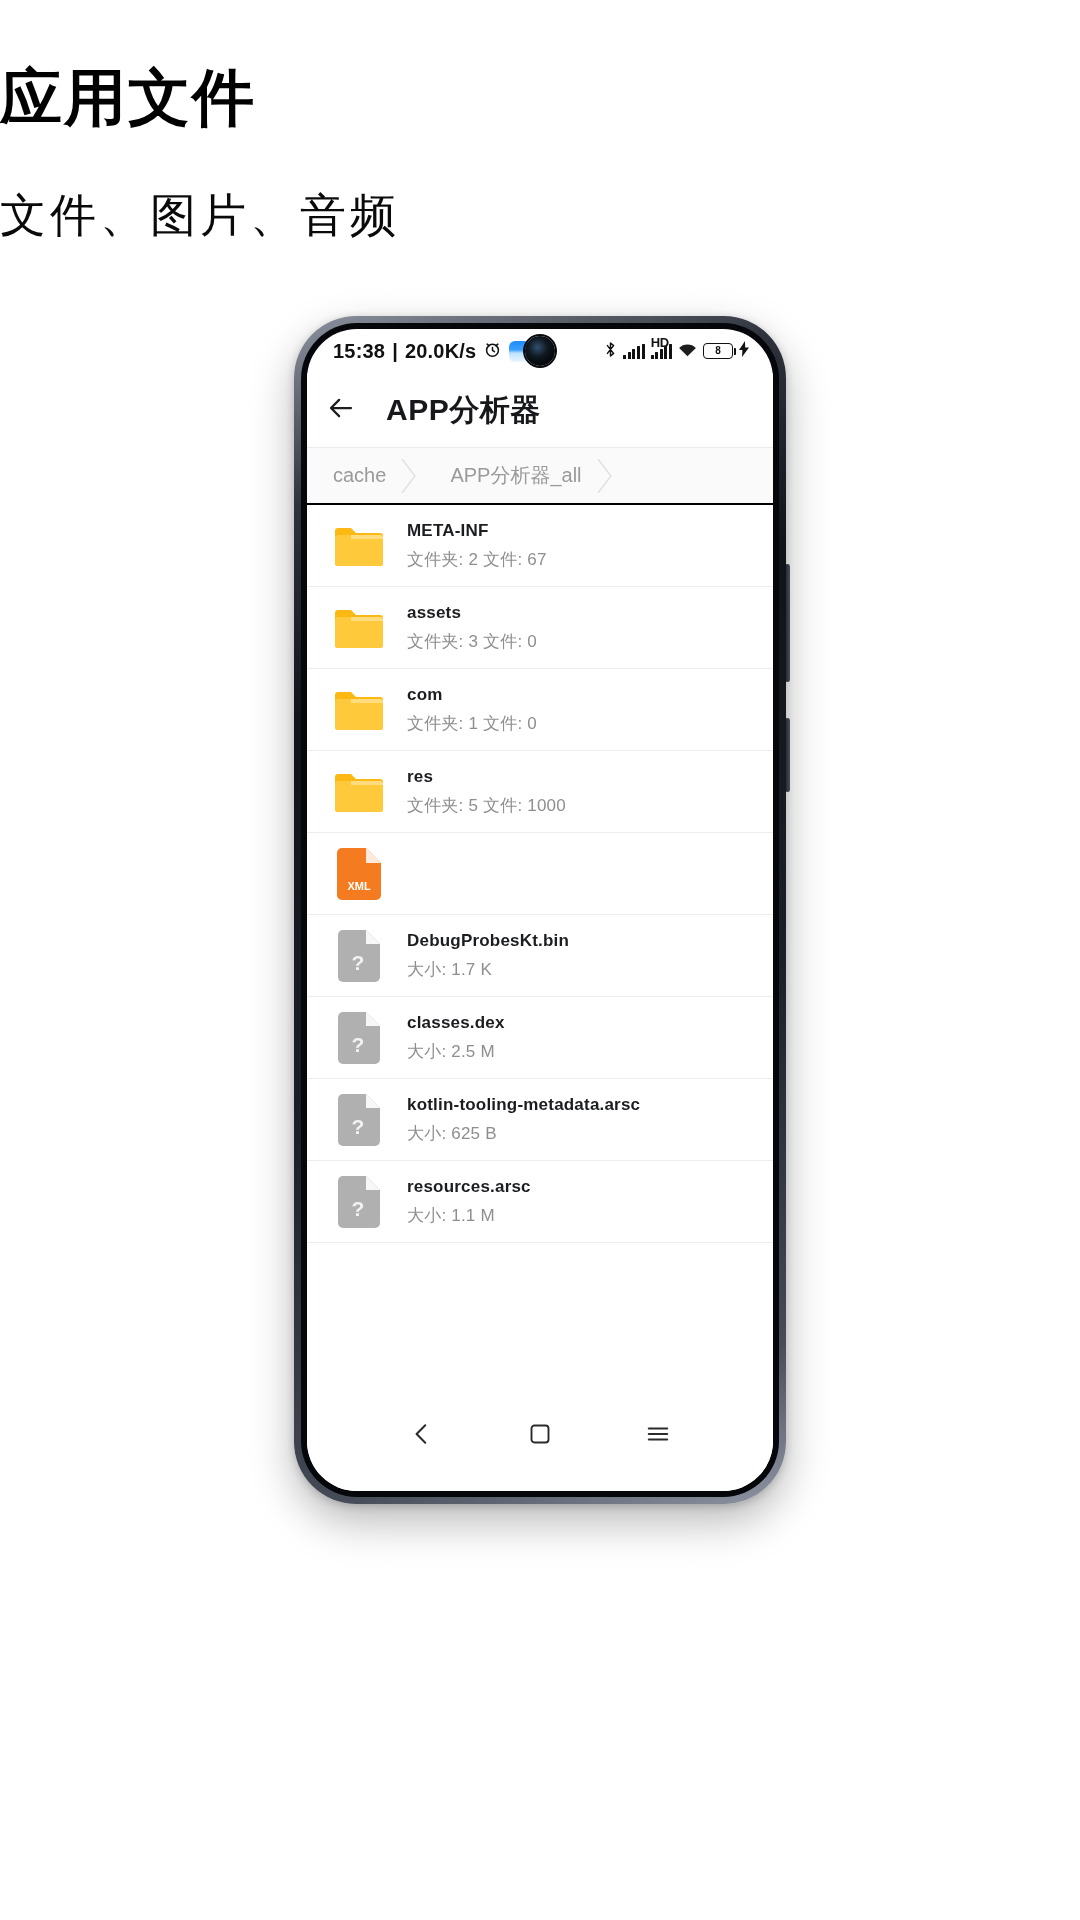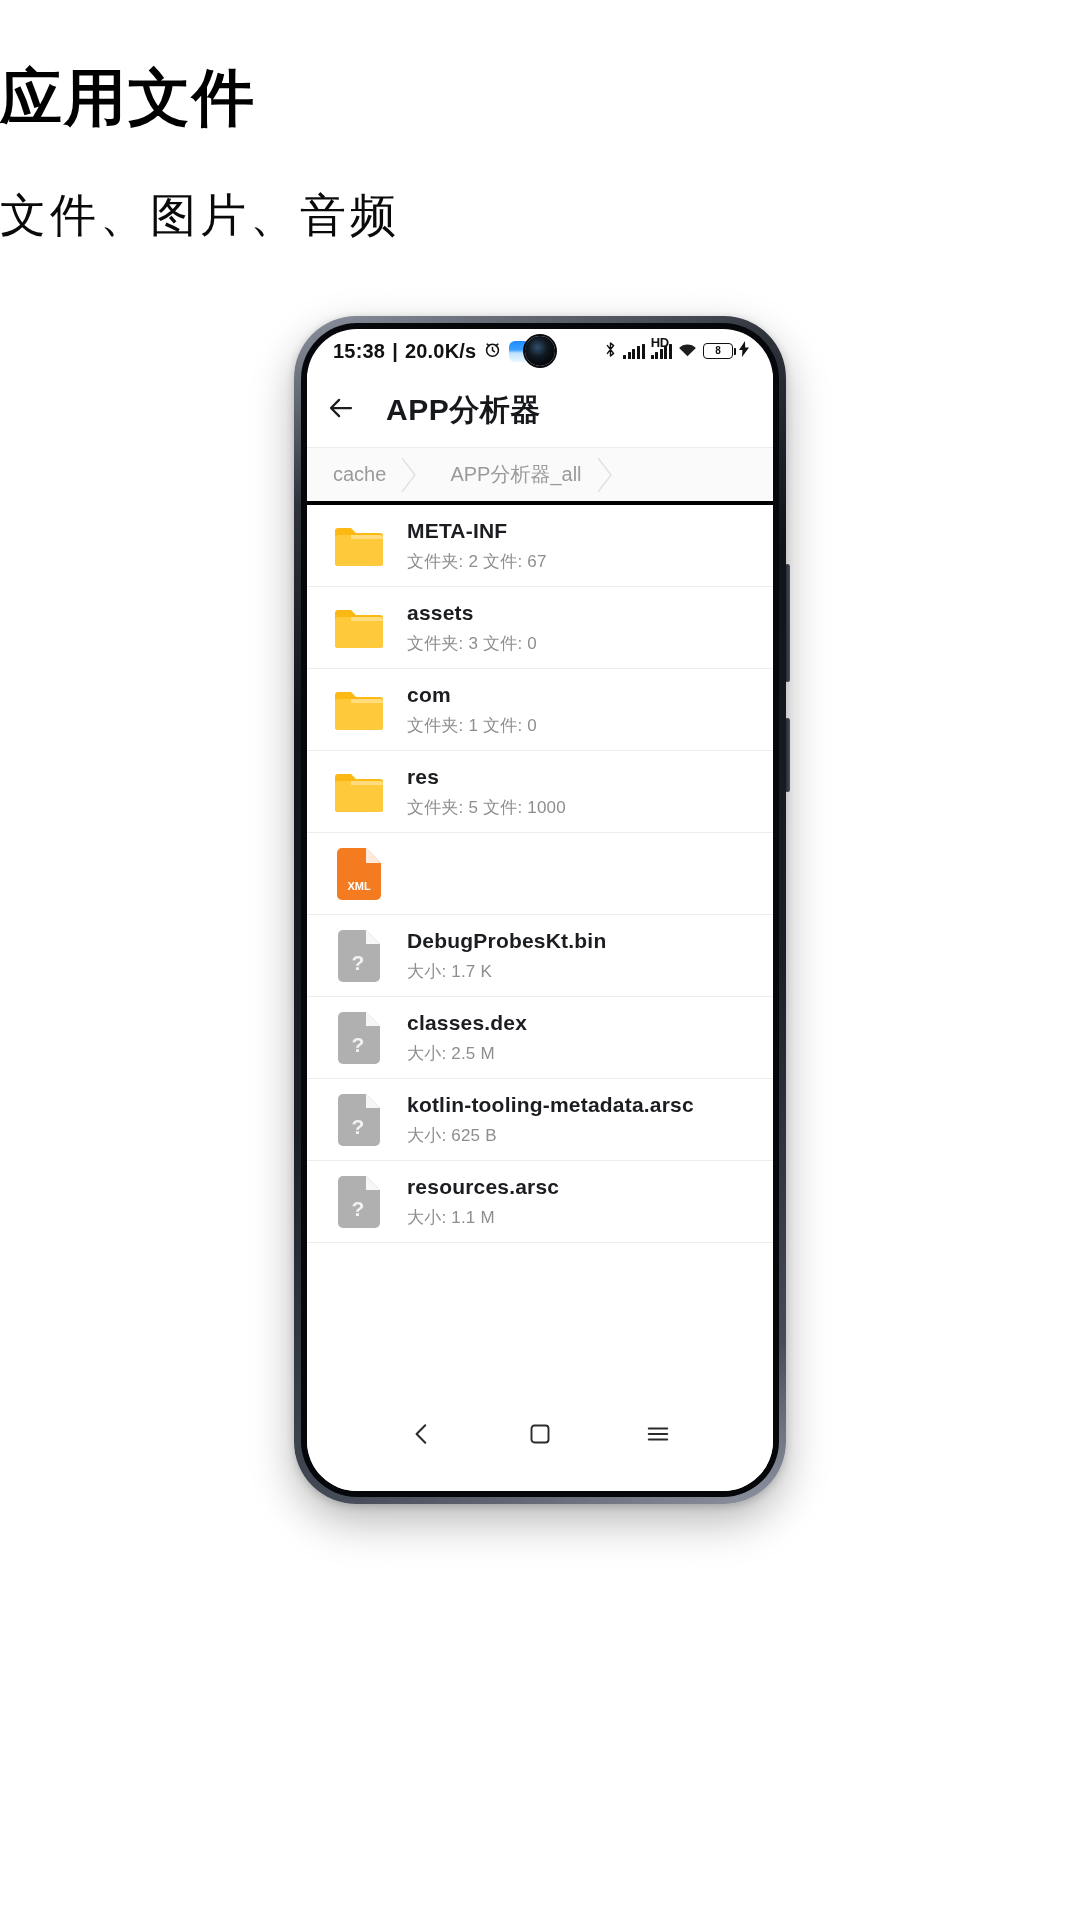--- a/index.html
+++ b/index.html
@@ -102,42 +102,42 @@
     padding:0 0 0 19px; background:#fff;
   }
   .toolbar-title{
     font-size:30px; font-weight:700; color:#16181c; letter-spacing:.5px;
   }
 
   
   .breadcrumb{
     flex:0 0 58px; display:flex; align-items:stretch;
     background:#fafafa;
-    border-top:1px solid #ececec; border-bottom:4px solid #000000;
+    border-top:1px solid #ececec; border-bottom:2px solid #000000;
   }
   .crumb{
     position:relative; display:flex; align-items:center;
     padding:0 30px 0 26px; font-size:20px; color:#9a9a9a; white-space:nowrap;
   }
   .crumb:not(:first-child){ padding-left:34px; }
   .crumb .chev{
     position:absolute; right:-1px; top:50%; transform:translateY(-50%);
     width:16px; height:34px;
   }
 
   
   .filelist{ flex:1 1 auto; overflow:hidden; background:#fff; }
   .row{
     display:flex; align-items:center; gap:22px;
     height:82px; padding:0 26px;
     border-bottom:1px solid #eeeeee;
   }
   .icon-box{ flex:0 0 52px; height:48px; display:flex; align-items:center; justify-content:center; }
   .meta{ display:flex; flex-direction:column; gap:7px; min-width:0; }
-  .fname{ font-size:21px; font-weight:700; color:#1b1d21; letter-spacing:.2px; white-space:nowrap; }
+  .fname{ font-size:17px; font-weight:700; color:#1b1d21; letter-spacing:.2px; white-space:nowrap; }
   .fsub{ font-size:17px; color:#8e8e8e; letter-spacing:.2px; white-space:nowrap; }
 
   
   .navbar{
     flex:0 0 96px; display:flex; align-items:center; justify-content:space-around;
     padding:0 56px 18px; background:#fff;
   }
   .nav-btn{ width:56px; height:56px; display:flex; align-items:center; justify-content:center; }
 </style>
 </head>

